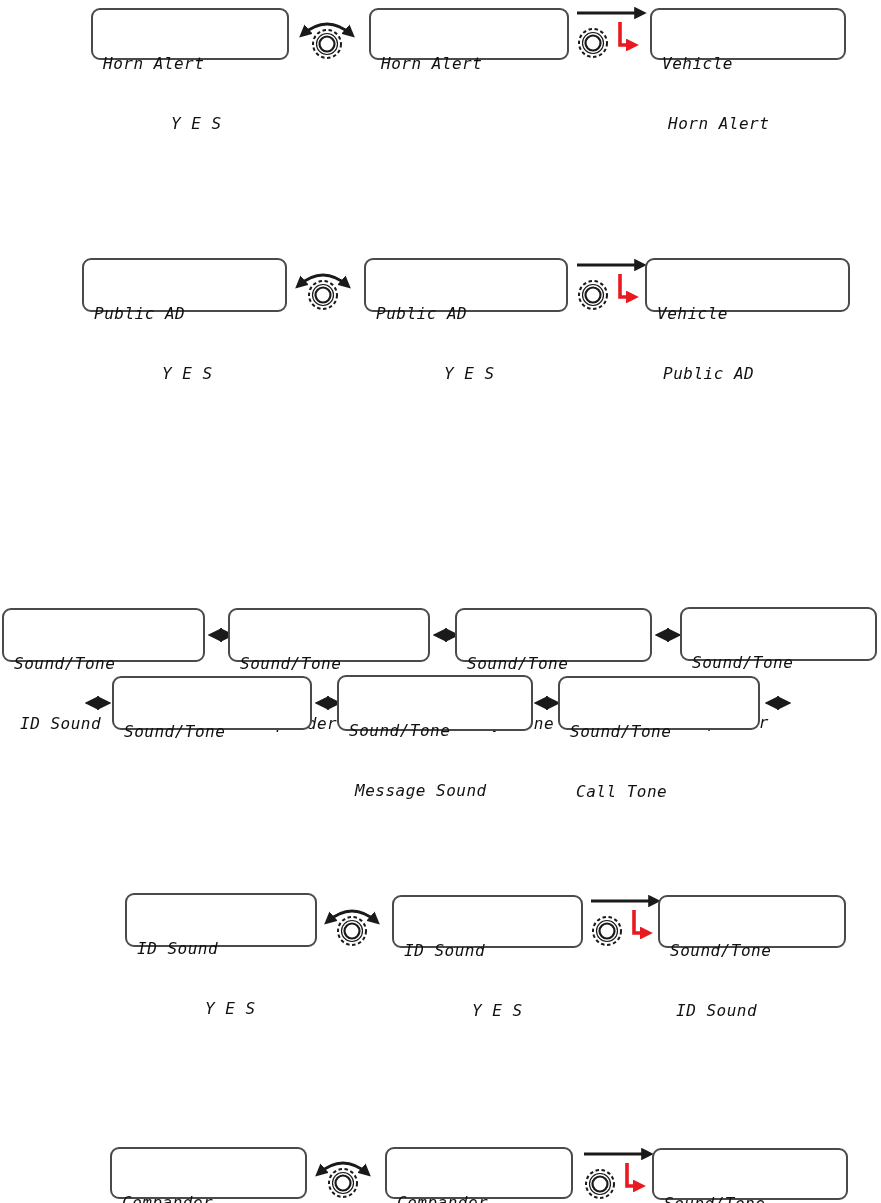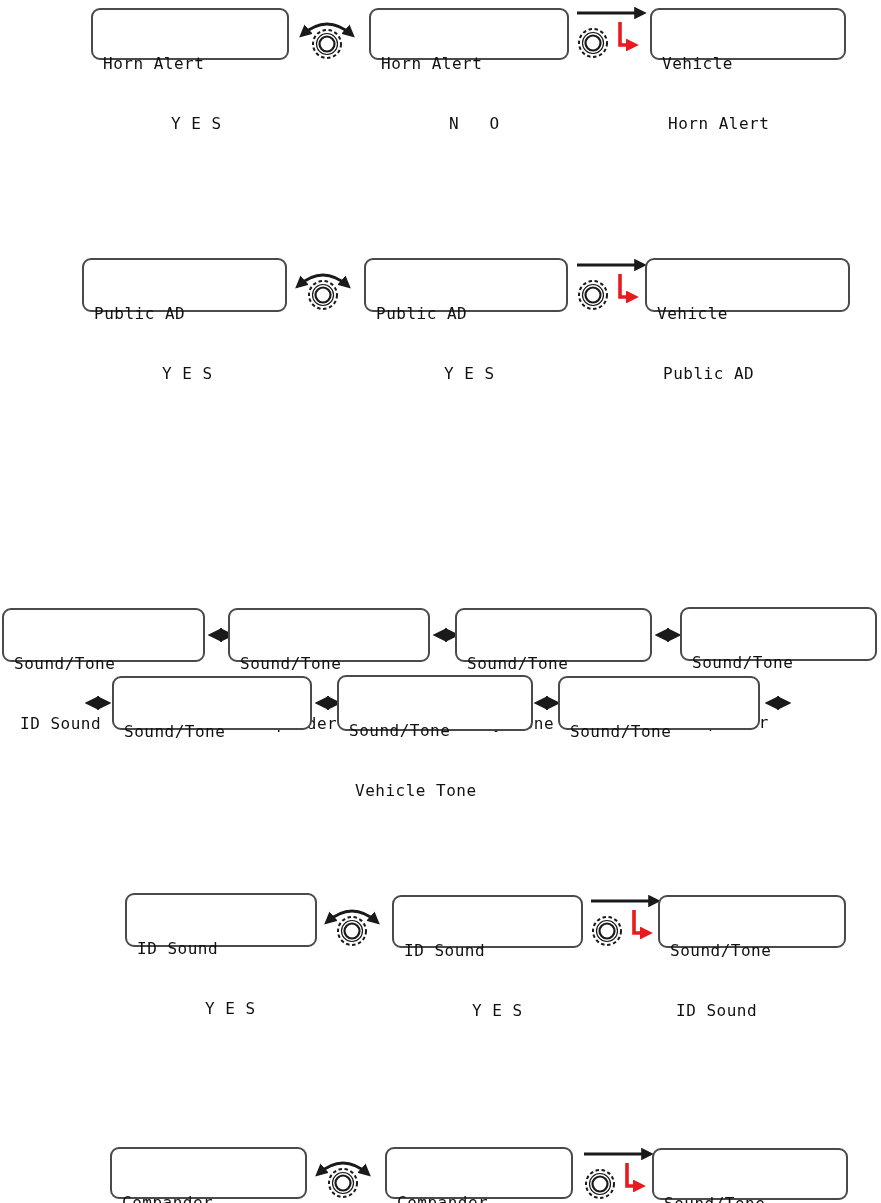--- a/index.html
+++ b/index.html
@@ -5,21 +5,21 @@
   * { margin:0; padding:0; box-sizing:border-box; }
   html,body { background:#ffffff; }
   #canvas {
     position:relative; width:881px; height:1203px; overflow:hidden;
     background:#ffffff; color:#111111;
     font-family:"DejaVu Sans Mono", monospace;
   }
   .lcd {
     position:absolute; background:#ffffff;
     border:2px solid #4a4a4a; border-radius:9px;
-    font-size:16px; letter-spacing:.5px; white-space:pre;
+    font-size:16px; letter-spacing:.5px; white-space:pre;font-style:italic;
   }
   .lcd .l1 { padding:5px 0 0 10px; line-height:21px; }
   .lcd .l2 { padding:1px 0 0 16px; line-height:21px; }
   .lcd .l2.val { padding-left:78px; }
   .icon { position:absolute; }
   svg { display:block; overflow:visible; }
   .stroke-k { stroke:#1a1a1a; fill:none; }
   .stroke-r { stroke:#e8191f; fill:none; }
 </style>
 </head>
@@ -47,21 +47,20 @@
     <svg width="64" height="52" viewBox="0 0 64 52">
       <path class="stroke-k" d="M7,25 Q32,3 57,25" stroke-width="3" marker-start="url(#ah-k)" marker-end="url(#ah-k)"></path>
       <circle class="stroke-k" cx="32" cy="34" r="14" stroke-width="2" stroke-dasharray="3.5 2.6"></circle>
       <circle class="stroke-k" cx="32" cy="34" r="10.5" stroke-width="1.2"></circle>
       <circle class="stroke-k" cx="32" cy="34" r="7.5" stroke-width="2.2"></circle>
     </svg>
   </div>
 
   <div class="lcd" style="left:369px;top:8px;width:200px;height:52px">
     <div class="l1">Horn Alert</div>
-    <div class="l2 val">N   O</div>
   </div>
 
   <div class="icon" style="left:575px;top:5px">
     <svg width="78" height="58" viewBox="0 0 78 58">
       <line class="stroke-k" x1="2" y1="8" x2="68" y2="8" stroke-width="3" marker-end="url(#ah-k)"></line>
       <circle class="stroke-k" cx="18" cy="38" r="14" stroke-width="2" stroke-dasharray="3.5 2.6"></circle>
       <circle class="stroke-k" cx="18" cy="38" r="10.5" stroke-width="1.2"></circle>
       <circle class="stroke-k" cx="18" cy="38" r="7.5" stroke-width="2.2"></circle>
       <path class="stroke-r" d="M45,17 L45,40 L60,40" stroke-width="3.6" marker-end="url(#ah-r)"></path>
     </svg>
@@ -146,29 +145,30 @@
   <div class="lcd" style="left:112px;top:676px;width:200px;height:54px">
     <div class="l1">Sound/Tone</div>
   </div>
   <div class="icon" style="left:314px;top:695px">
     <svg width="28" height="16" viewBox="0 0 28 16">
       <line class="stroke-k" x1="5" y1="8" x2="23" y2="8" stroke-width="3.4" marker-start="url(#ah-k)" marker-end="url(#ah-k)"></line>
     </svg>
   </div>
   <div class="lcd" style="left:337px;top:675px;width:196px;height:56px">
     <div class="l1">Sound/Tone</div>
-    <div class="l2">Vehicle Tone</div>
+    <div class="l2">Message Sound</div>
   </div>
   <div class="icon" style="left:533px;top:695px">
     <svg width="28" height="16" viewBox="0 0 28 16">
       <line class="stroke-k" x1="5" y1="8" x2="23" y2="8" stroke-width="3.4" marker-start="url(#ah-k)" marker-end="url(#ah-k)"></line>
     </svg>
   </div>
   <div class="lcd" style="left:558px;top:676px;width:202px;height:54px">
     <div class="l1">Sound/Tone</div>
+    <div class="l2">Call Tone</div>
   </div>
   <div class="icon" style="left:764px;top:695px">
     <svg width="28" height="16" viewBox="0 0 28 16">
       <line class="stroke-k" x1="5" y1="8" x2="23" y2="8" stroke-width="3.4" marker-start="url(#ah-k)" marker-end="url(#ah-k)"></line>
     </svg>
   </div>
 
   <div class="lcd" style="left:125px;top:893px;width:192px;height:54px">
     <div class="l1">ID Sound</div>
     <div class="l2 val">Y E S</div>

